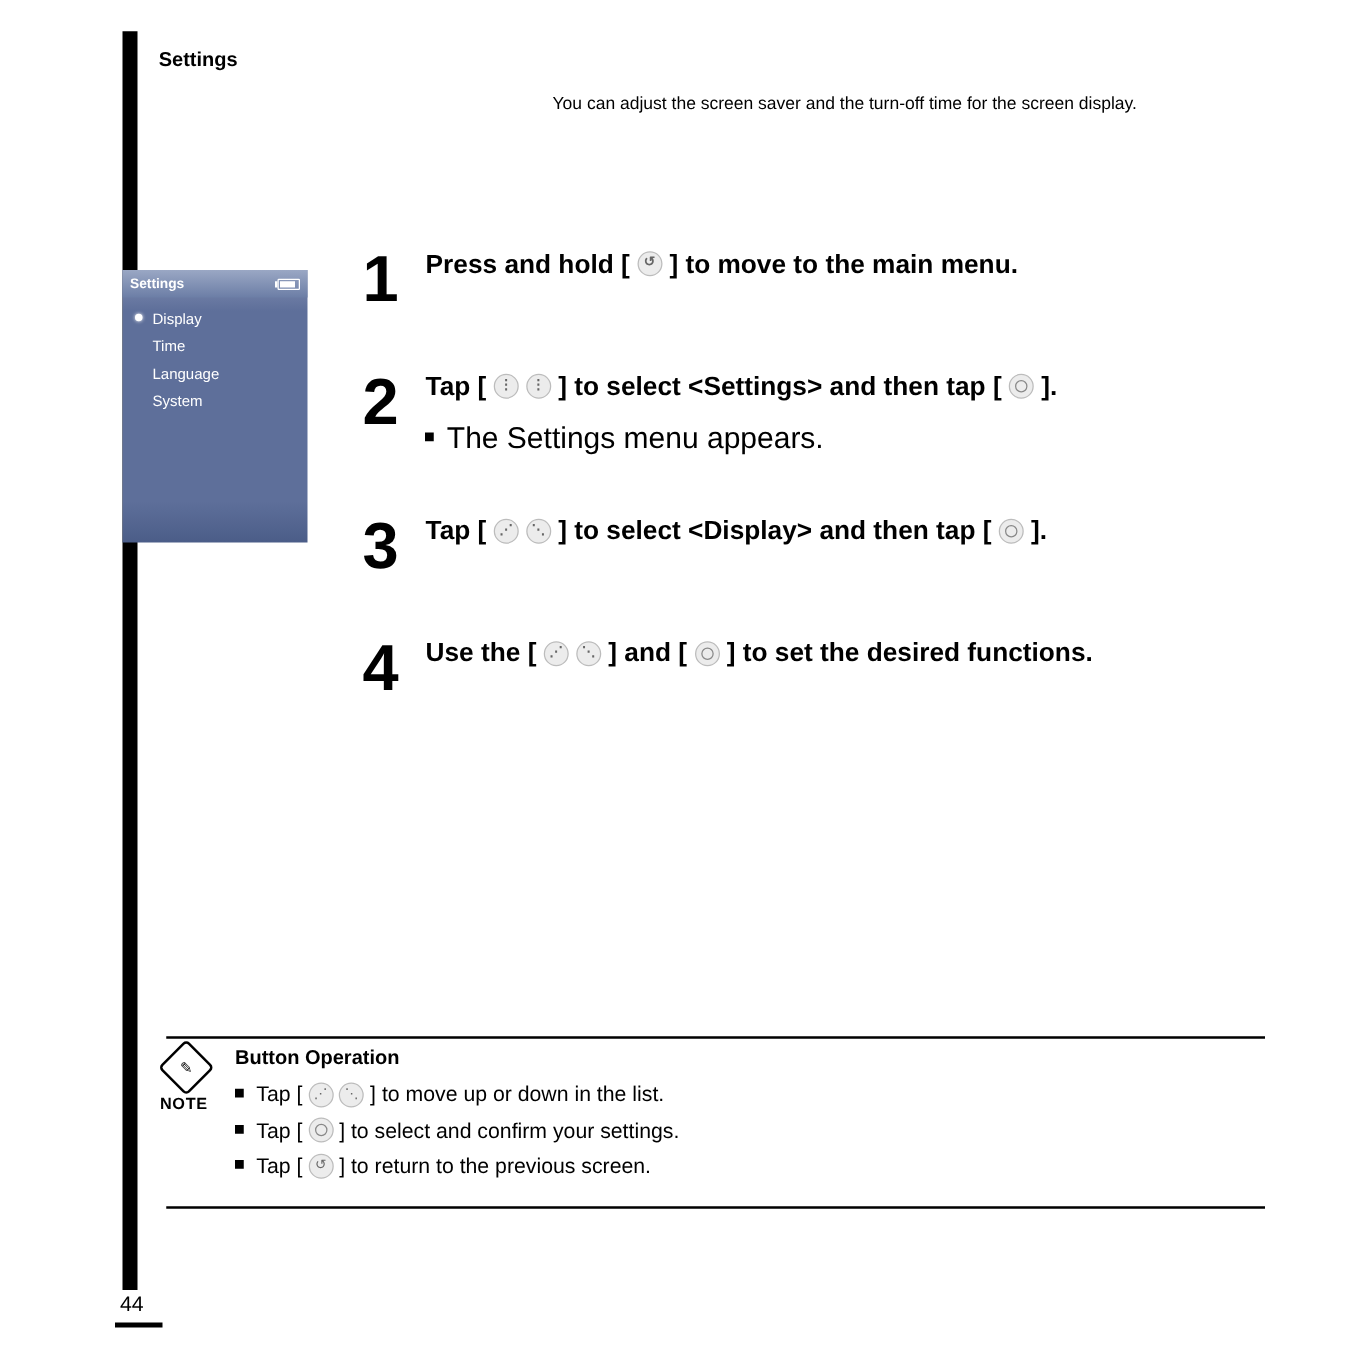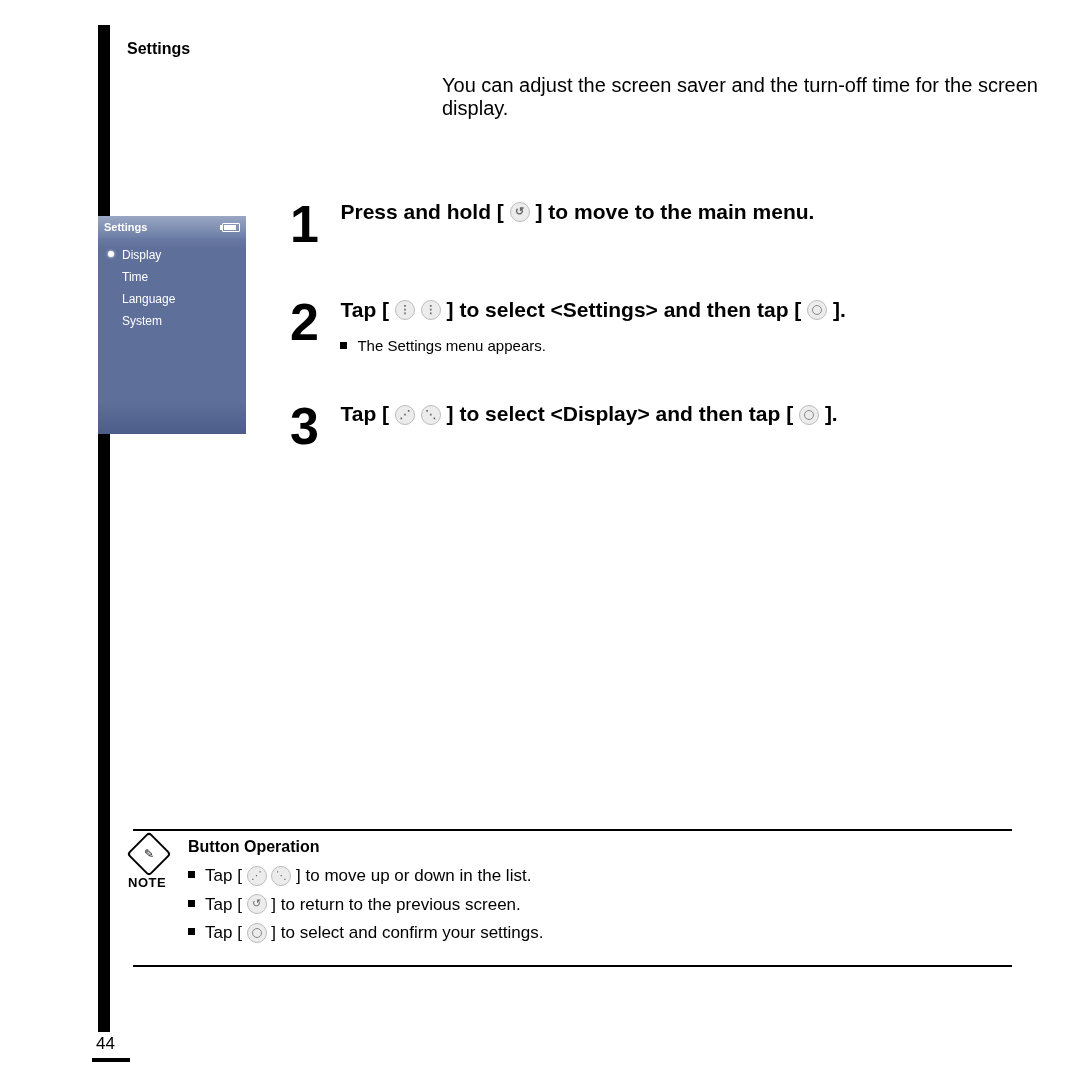--- a/index.html
+++ b/index.html
@@ -1,36 +1,36 @@
 <!DOCTYPE html>
 <html><head>
 <meta charset="utf-8">
 <style>
   html,body{margin:0;padding:0;width:1080px;height:1080px;background:#fff;font-family:Arial,Helvetica,sans-serif;color:#000}
   .page{position:relative;width:1080px;height:1064px}
   .side-bar{position:absolute;left:98px;top:25px;width:12px;height:1007px;background:#000}
   .hdr-breadcrumb{position:absolute;left:127px;top:40px;font-size:16px;font-weight:bold}
   .hdr-title{position:absolute;left:125px;top:55px;font-size:40px;font-weight:bold}
-  .hdr-desc{position:absolute;left:442px;top:74px;font-size:20px}
+  .hdr-desc{position:absolute;left:442px;top:74px;font-size:14px}
   
   .phone{position:absolute;left:98px;top:216px;width:148px;height:218px;background:#6a7da5;background:linear-gradient(#8390b3,#5e6f9a 15%,#5e6f9a 85%,#4b5d88);font-family:Arial,Helvetica,sans-serif}
   .phone-header{background:linear-gradient(#9aa7c4,#6c7ea6);height:22px;padding:0 6px;display:flex;align-items:center;justify-content:space-between;color:#fff;font-size:11px;font-weight:bold}
   .battery{width:16px;height:7px;border:1px solid #fff;border-radius:1px;position:relative;display:inline-block}
   .battery:before{content:"";position:absolute;left:-3px;top:1px;width:2px;height:5px;background:#fff}
   .battery:after{content:"";position:absolute;left:1px;top:1px;width:12px;height:5px;background:#fff}
   .menu{padding:6px 10px}
   .menu-item{color:#fff;font-size:12px;font-weight:normal;padding:4px 0 4px 14px;position:relative}
   .menu-item.sel:before{content:"";position:absolute;left:0;top:7px;width:6px;height:6px;border-radius:50%;background:#fff;box-shadow:0 0 3px #fff}
   
   .steps{position:absolute;left:290px;top:198px;right:80px}
   .step{margin-bottom:46px}
   .step-num{font-size:52px;font-weight:bold;display:inline-block;vertical-align:top;width:40px;line-height:1}
   .step-body{display:inline-block;vertical-align:top;margin-left:6px;max-width:690px}
   .step-head{font-size:21px;font-weight:bold;line-height:1.3;margin-top:24px}
-  .step-sub{margin-top:14px;font-size:15px}
+  .step-sub{margin-top:14px;font-size:24px}
   .sq{display:inline-block;width:7px;height:7px;background:#000;vertical-align:middle;margin-right:10px;position:relative;top:-2px}
   
   .ico{display:inline-block;vertical-align:middle;width:18px;height:18px;border-radius:50%;background:#ececec;border:1px solid #bcbcbc;position:relative;top:-1px;font-size:11px;text-align:center;line-height:17px;color:#666}
   .ico.round:after{content:"";position:absolute;left:4px;top:4px;width:8px;height:8px;border-radius:50%;border:1px solid #888}
   .gpair{white-space:nowrap}
   
   .note-rule{position:absolute;left:133px;right:68px;border-top:2px solid #000}
   .note-rule.t{top:829px}
   .note-rule.b{top:965px}
   .note-icon{position:absolute;left:133px;top:838px;width:28px;height:28px;border:2px solid #000;border-radius:4px;transform:rotate(45deg)}
@@ -100,33 +100,46 @@
           <span>Tap [</span>
           <span class="gpair"><span class="ico">⋰</span>
           <span class="ico">⋱</span></span>
           <span>] to select &lt;Display&gt; and then tap [</span>
           <span class="ico round"></span>
           <span>].</span>
         </span>
       </span>
     </div>
 
+    <div class="step">
+      <span class="step-num">4</span>
+      <span class="step-body">
+        <span class="step-head">
+          <span>Use the [</span>
+          <span class="gpair"><span class="ico">⋰</span>
+          <span class="ico">⋱</span></span>
+          <span>] and [</span>
+          <span class="ico round"></span>
+          <span>] to set the desired functions.</span>
+        </span>
+      </span>
+    </div>
 
   </div>
 
   <div class="note-rule t"></div>
   <div class="note-icon">
       <span>✎</span>
     </div>
   <div class="note-label">NOTE</div>
   <div class="note-body">
     <div class="note-title">Button Operation</div>
     <ul>
       <li><span class="sq"></span><span>Tap [</span> <span class="gpair"><span class="ico">⋰</span> <span class="ico">⋱</span></span> <span>] to move up or down in the list.</span></li>
+      <li><span class="sq"></span><span>Tap [</span> <span class="ico round"></span> <span>] to select and confirm your settings.</span></li>
       <li><span class="sq"></span><span>Tap [</span> <span class="ico">↺</span> <span>] to return to the previous screen.</span></li>
-      <li><span class="sq"></span><span>Tap [</span> <span class="ico round"></span> <span>] to select and confirm your settings.</span></li>
     </ul>
   </div>
   <div class="note-rule b"></div>
 
   <div class="pg">44</div>
   <div class="pg-bar"></div>
 </div>
 
 </body></html>

